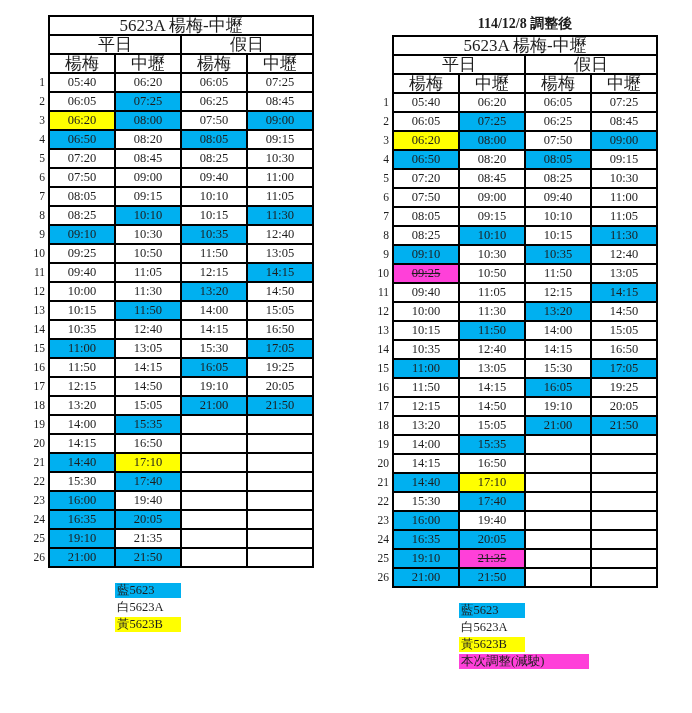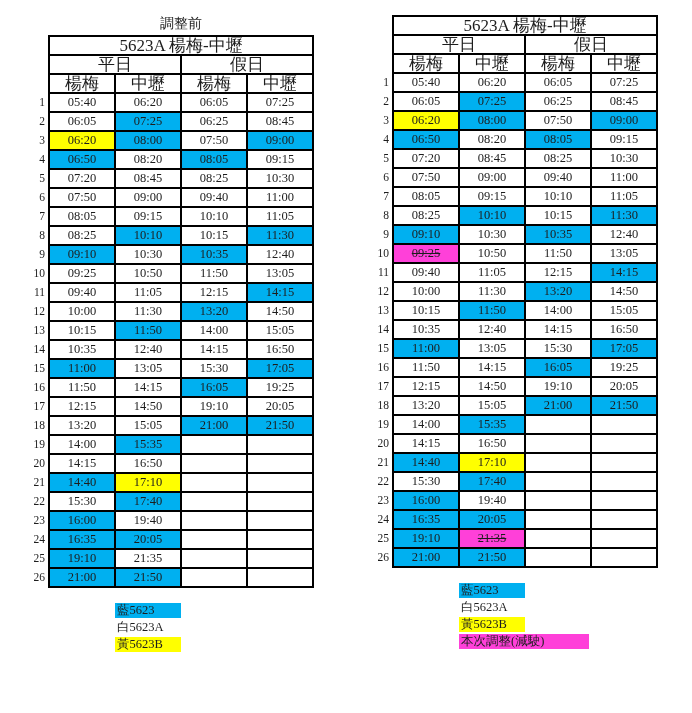--- a/index.html
+++ b/index.html
@@ -32,21 +32,20 @@
     padding-left:2px;margin-bottom:2px;white-space:nowrap;overflow:visible;
   }
   .legend-item.wide{width:128px;}
 </style>
 </head>
 <body>
 
 <div class="page">
   <div id="tables-row">
       <div class="table-block before">
-        <div class="title">調整前</div>
         <table>
           <colgroup>
             <col class="gutter-col">
             <col class="time-col">
             <col class="time-col">
             <col class="time-col">
             <col class="time-col">
           </colgroup>
           <tbody>
             <tr>
@@ -249,20 +248,21 @@
             </tr>
           </tbody>
         </table>
         <div class="legend">
           <div class="legend-item" style="background:#00B0F0">藍5623</div>
           <div class="legend-item" style="background:#FFFFFF">白5623A</div>
           <div class="legend-item" style="background:#FFFF00">黃5623B</div>
         </div>
       </div>
       <div class="table-block after">
+        <div class="title bold">114/12/8 調整後</div>
         <table>
           <colgroup>
             <col class="gutter-col">
             <col class="time-col">
             <col class="time-col">
             <col class="time-col">
             <col class="time-col">
           </colgroup>
           <tbody>
             <tr>

